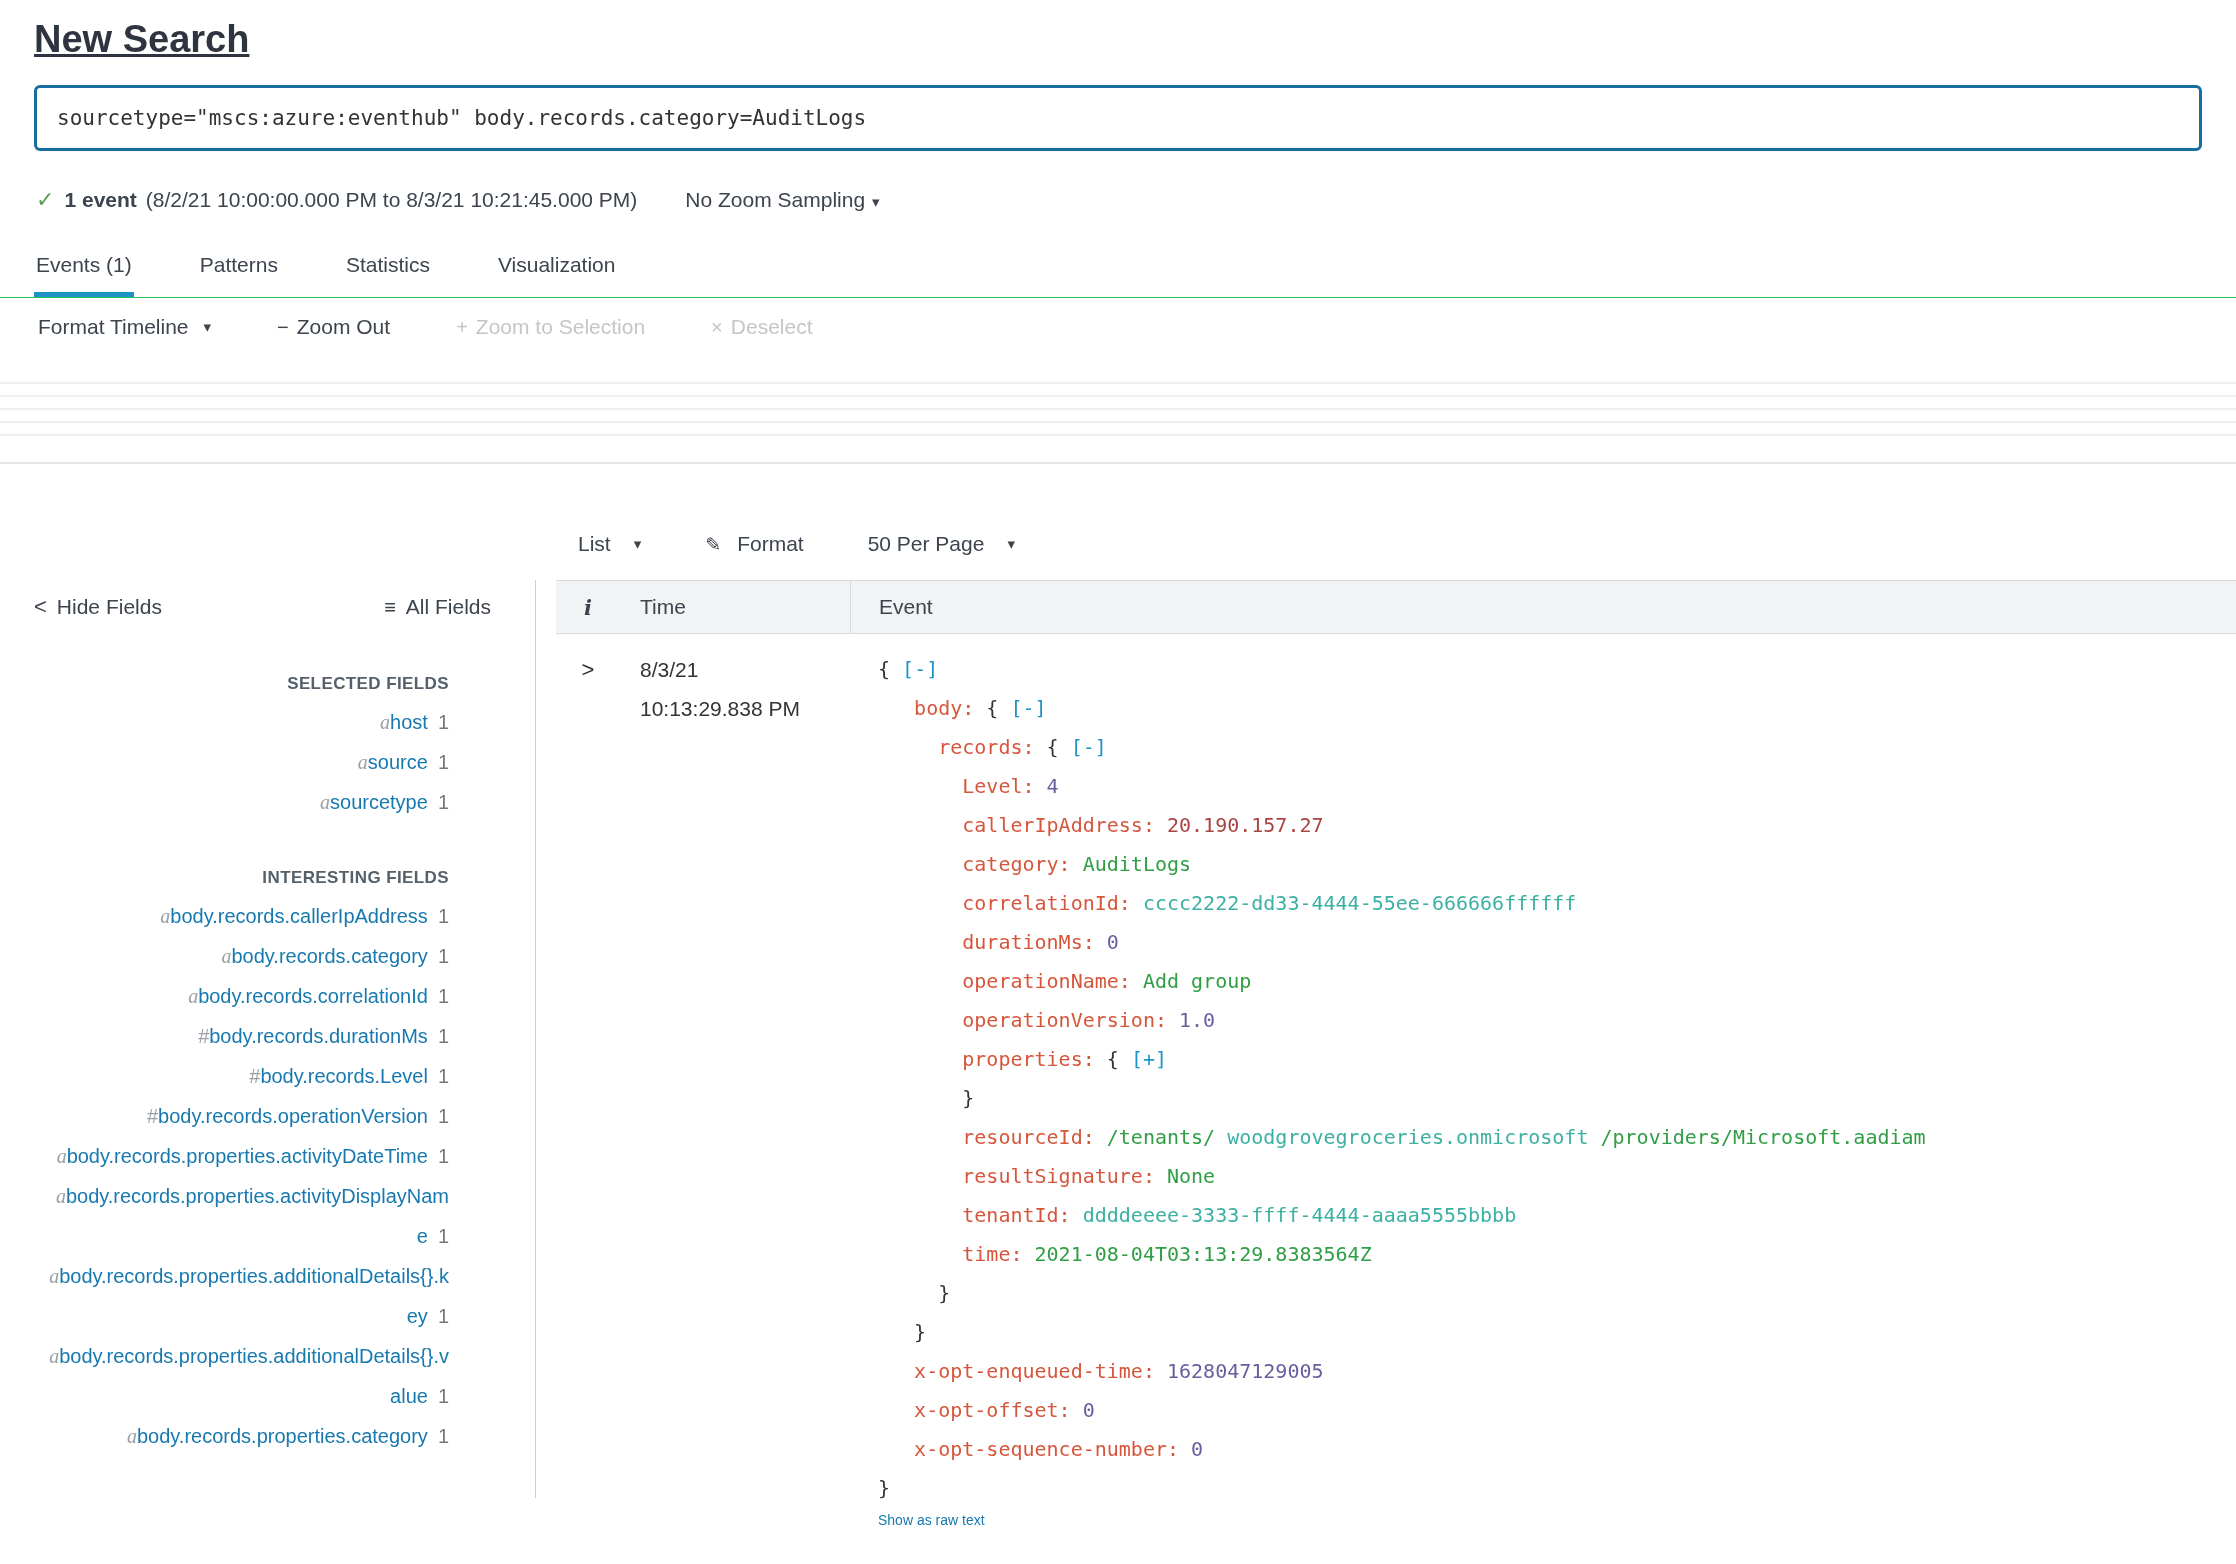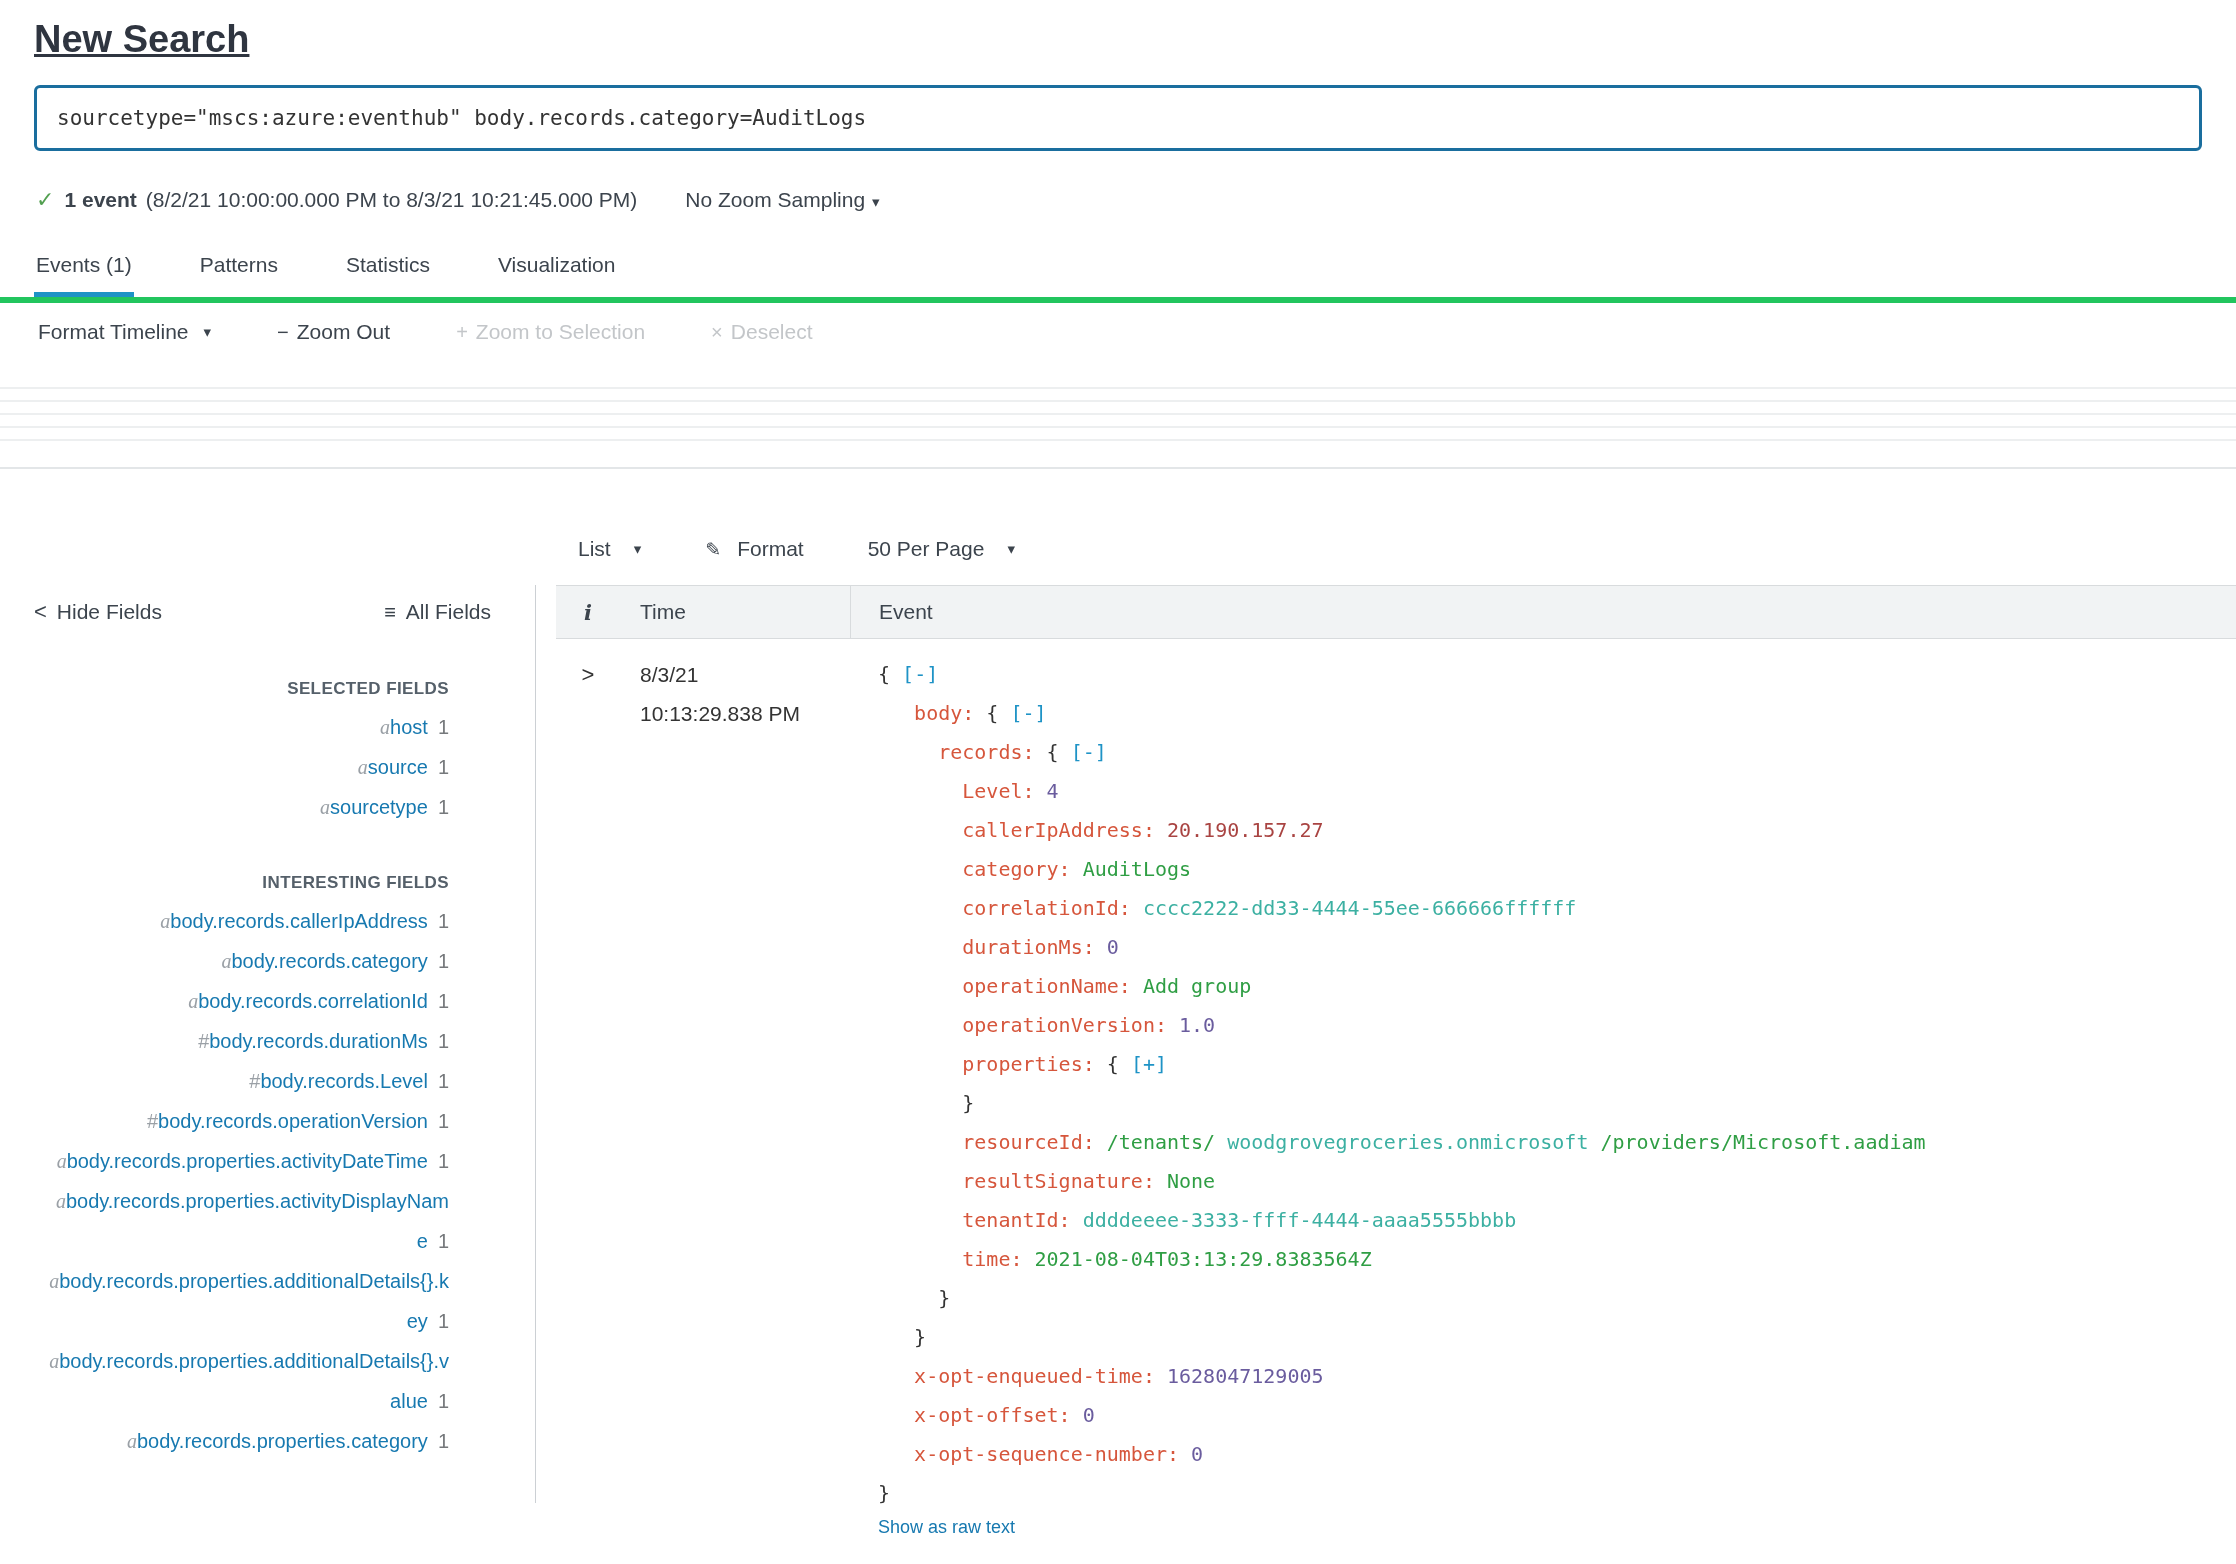--- a/index.html
+++ b/index.html
@@ -25,21 +25,21 @@
   }
   .results-line {
     margin:36px 0 0 36px; font-size:21px; display:flex; align-items:center; color:#3c444d;
   }
   .check { color:var(--check,#53a051); font-size:22px; margin-right:10px; }
   .count-label { font-weight:700; margin-right:9px; }
   .sampling { margin-left:48px; cursor:pointer; }
   .caret { font-size:15px; margin-left:7px; }
   .tabs {
     margin-top:30px; padding-left:34px; display:flex; gap:64px;
-    border-bottom:6px solid #22c55e;
+    border-bottom:1px solid #22c55e;
   }
   .tab {
     font-size:21px; color:#3c444d; padding:10px 2px 15px 2px; cursor:pointer;
     border-bottom:5px solid transparent;
   }
   .tab.active { border-bottom-color:var(--accent,#1e93c6); }
   .timeline-controls {
     padding:17px 0 15px 38px; display:flex; gap:66px; font-size:21px; color:#3c444d;
   }
   .tc-item { cursor:pointer; display:flex; align-items:center; gap:8px; }
@@ -116,21 +116,21 @@
   .json-line { white-space:pre; }
   .jk  { color:var(--key,#d6563c); }
   .js  { color:var(--str,#2f9e44); }
   .jn  { color:var(--num,#6a5c9e); }
   .jh  { color:var(--teal,#3cb0a2); }
   .jip { color:var(--ip,#a94442); }
   .jt  { color:var(--toggle,#1e93c6); cursor:pointer; }
   .jp  { color:#333; }
   .raw-link {
     display:inline-block; margin:4px 8px 0 28px;
-    font-size:18px; color:var(--link,#1779b0); cursor:pointer;
+    font-size:14px; color:var(--link,#1779b0); cursor:pointer;
   }
 </style>
 </head>
 <body>
 
 <div class="page">
 
   <h1 class="page-title">New Search</h1>
 
   <div class="search-bar">

